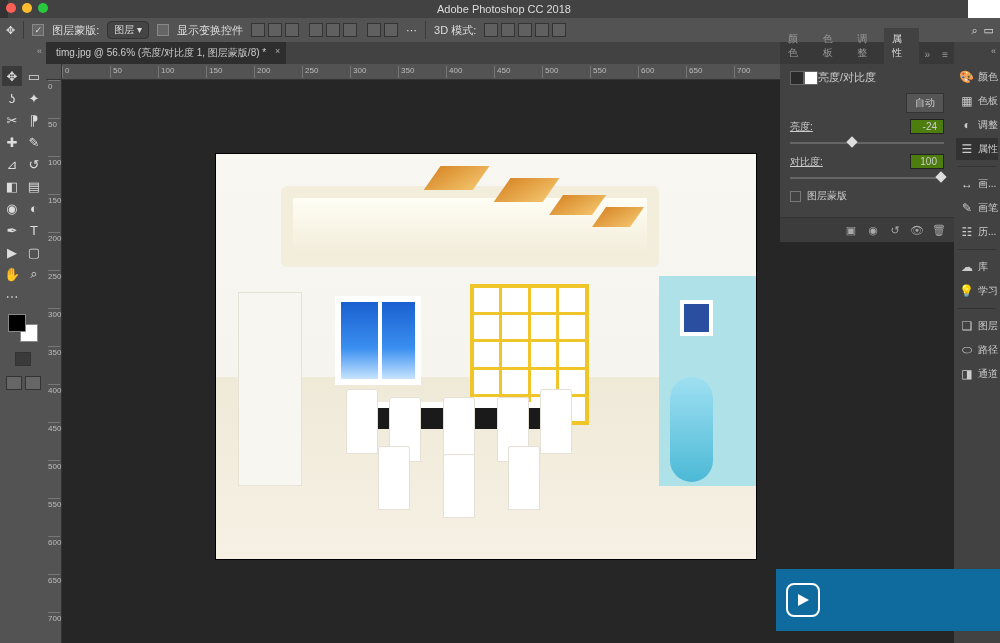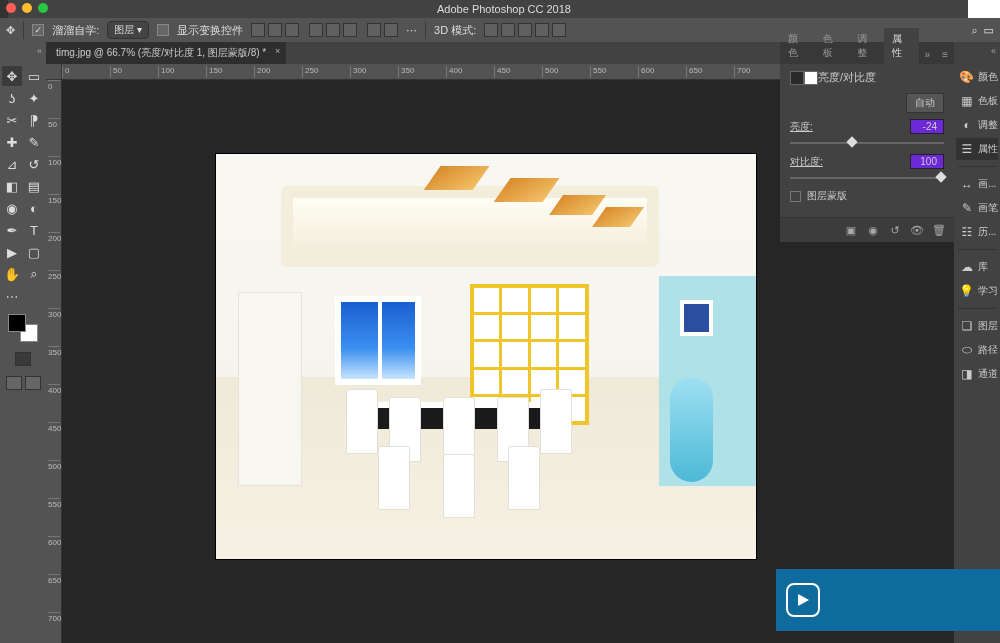--- a/index.html
+++ b/index.html
@@ -69,21 +69,21 @@
 
 
 .rpanels { position:absolute; top:42px; right:46px; width:174px; background:#424242; }
 .ptabs { display:flex; background:#383838; height:22px; align-items:flex-end; font-size:10px;}
 .ptab { padding:4px 8px; color:#999; }
 .ptab.active { background:#424242; color:#ddd; }
 .ptabs .more { margin-left:auto; padding:4px 6px; color:#999;}
 .pbody { padding:8px 10px; font-size:10px; color:#ccc;}
 .prow { display:flex; align-items:center; margin:6px 0; gap:6px;}
 .prow .label{flex:0 0 auto;text-decoration:underline;}
-.prow .val { margin-left:auto; background:#6d28d9; border:1px solid #222; padding:1px 6px; min-width:34px; text-align:right;}
+.prow .val { margin-left:auto; background:#4d7c0f; border:1px solid #222; padding:1px 6px; min-width:34px; text-align:right;}
 .slider { position:relative; height:10px; margin-top:-2px; margin-bottom:4px;}
 .slider .track{position:absolute;top:4px;left:0;right:0;height:2px;background:#666;}
 .slider .thumb{position:absolute;top:0;width:8px;height:8px;background:#ddd;transform:translateX(-50%) rotate(45deg);}
 .autob { float:right; background:#555;border:1px solid #333;padding:2px 8px;font-size:10px;}
 .pheader{display:flex;align-items:center;padding:6px 10px 0;}
 .pheader .ic{width:14px;height:14px;background:#2a2a2a;border:1px solid #666;display:inline-block;}
 .pfoot { display:flex; justify-content:flex-end; gap:8px; padding:6px 8px; border-top:1px solid #333; background:#3c3c3c;}
 .pfoot span{width:14px;height:12px;display:inline-block;color:#aaa;font-size:11px;text-align:center;}
 
 
@@ -113,21 +113,21 @@
 <div class="titlebar">
   <span>Adobe Photoshop CC 2018</span>
 </div>
 
 <div class="blob"></div>
 
 <div class="optbar">
   <span>✥</span>
   <span class="sep"></span>
   <span class="chk">✓</span>
-  <span>溜溜自学:</span>
+  <span>图层蒙版:</span>
   <span class="btn"><span>图层</span> ▾</span>
   <span class="chk"></span>
   <span>显示变换控件</span>
   <div class="alignicons">
     <span></span>
     <span></span>
     <span></span>
     <span style="width:4px;background:none;border:none"></span>
     <span></span>
     <span></span>
@@ -147,21 +147,21 @@
     <span></span>
   </div>
   <div class="optbar-right">
     <span>⌕</span>
     <span>▭</span>
   </div>
 </div>
 
 <div class="doctabrow">
   <div class="doctab">
-    <span>timg.jpg @ 66.7% (亮度/对比度 1, 图层蒙版/8) *</span>
+    <span>timg.jpg @ 56.6% (亮度/对比度 1, 图层蒙版/8) *</span>
     <span class="x">×</span>
   </div>
 </div>
 
 <div class="toolbox">
   <span class="tabarrow">«</span>
   <div class="toolgrid">
     <div class="tool sel">✥</div>
     <div class="tool">▭</div>
     <div class="tool">ʖ</div>

